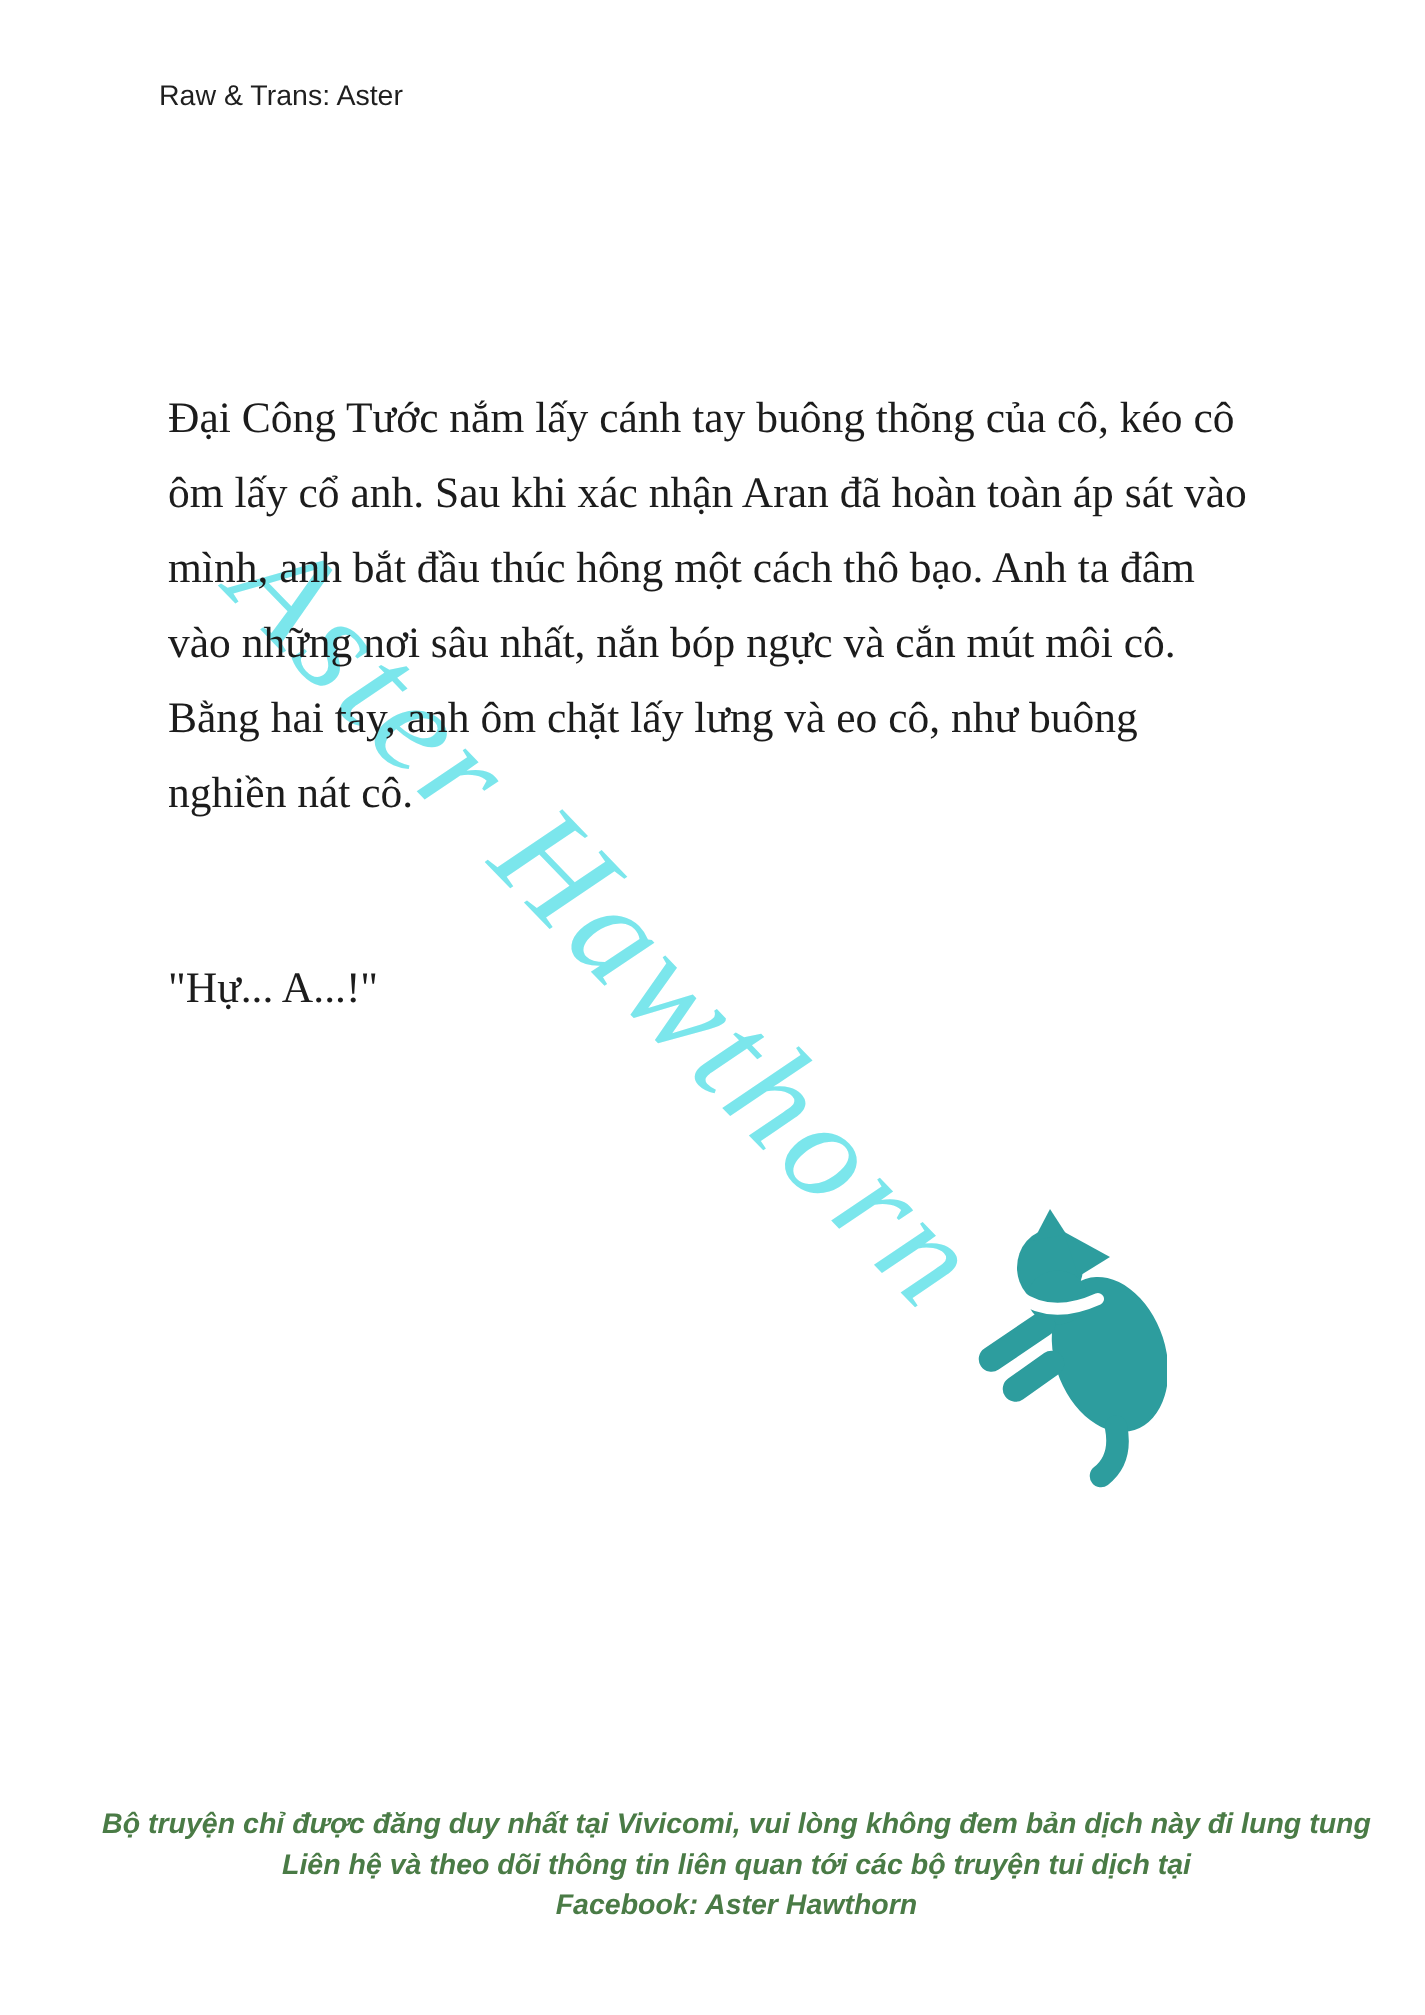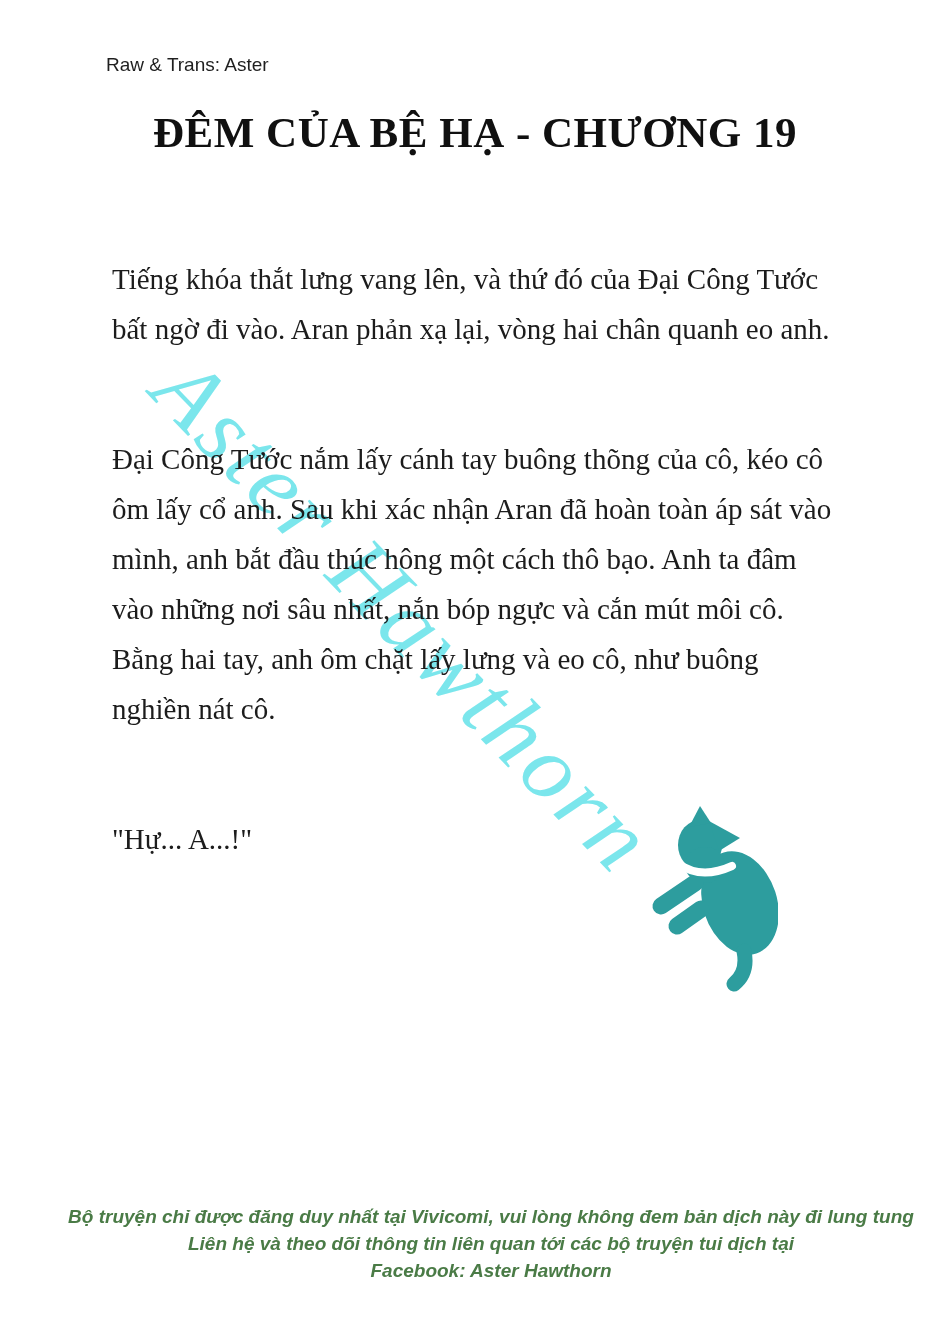--- a/index.html
+++ b/index.html
@@ -68,21 +68,20 @@
     z-index:2;
   }
 </style>
 </head>
 <body>
 
 <div id="page">
 
   <div class="credit">Raw &amp; Trans: Aster</div>
 
-  <div class="title">ĐÊM CỦA BỆ HẠ - CHƯƠNG 19</div>
 
   <div class="watermark">Aster Hawthorn</div>
 
   <svg class="cat" viewBox="0 0 135 190" xmlns="http://www.w3.org/2000/svg" aria-hidden="true">
     <g fill="#2d9d9e" stroke="none">
 
       <ellipse cx="97" cy="100" rx="37" ry="53" transform="rotate(-18 97 100)"></ellipse>
 
       <ellipse cx="57" cy="42" rx="22" ry="25"></ellipse>
 
@@ -98,22 +97,20 @@
 
       <path d="M58,106 L34,123" stroke-width="17"></path>
 
       <path d="M101,148 C104,163 100,174 91,181" stroke-width="15"></path>
     </g>
 
     <path d="M36,61 Q58,77 89,63" stroke="#ffffff" stroke-width="8" stroke-linecap="round" fill="none"></path>
   </svg>
 
   <div class="bodytext">
-    <p class="para">Tiếng khóa thắt lưng vang lên, và thứ đó của Đại Công Tước
-bất ngờ đi vào. Aran phản xạ lại, vòng hai chân quanh eo anh.</p>
     <p class="para">Đại Công Tước nắm lấy cánh tay buông thõng của cô, kéo cô
 ôm lấy cổ anh. Sau khi xác nhận Aran đã hoàn toàn áp sát vào
 mình, anh bắt đầu thúc hông một cách thô bạo. Anh ta đâm
 vào những nơi sâu nhất, nắn bóp ngực và cắn mút môi cô.
 Bằng hai tay, anh ôm chặt lấy lưng và eo cô, như buông
 nghiền nát cô.</p>
     <p class="para">"Hự... A...!"</p>
   </div>
 
   <div class="footer-note">Bộ truyện chỉ được đăng duy nhất tại Vivicomi, vui lòng không đem bản dịch này đi lung tung

